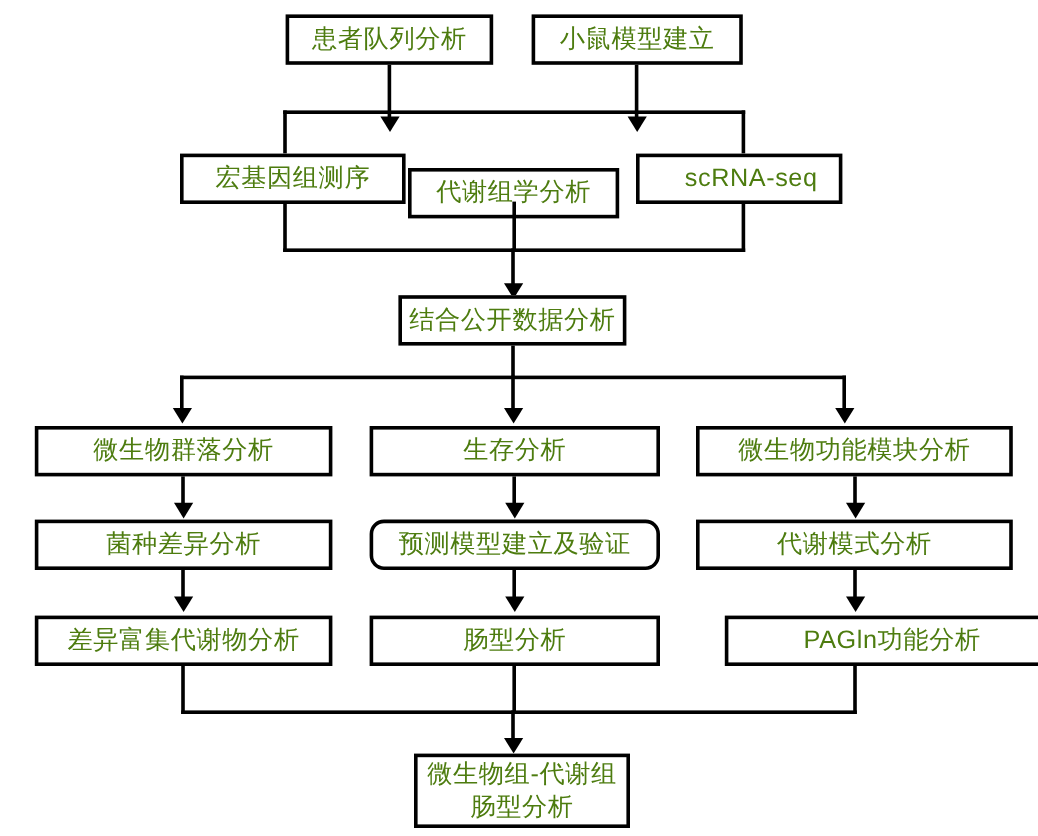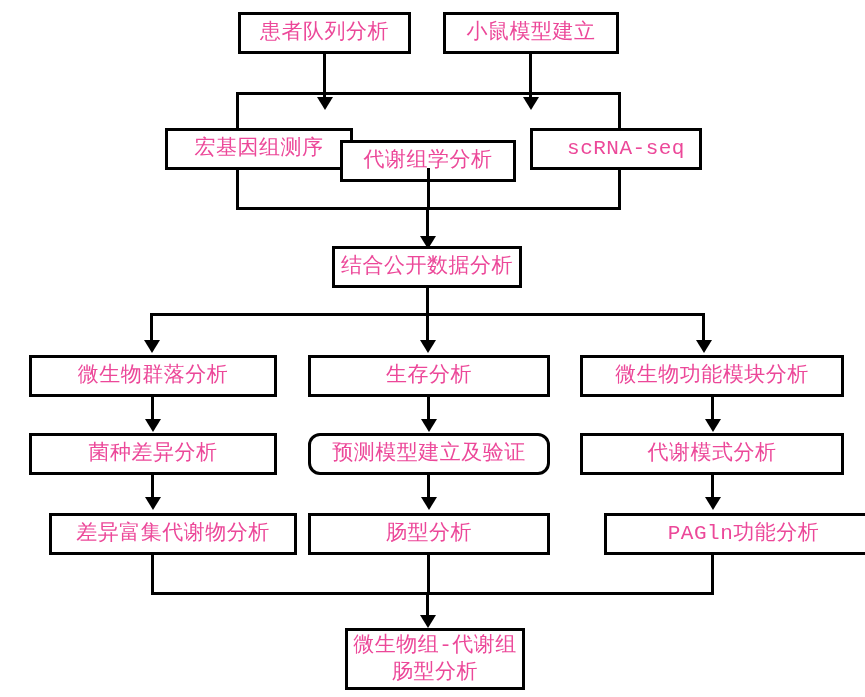--- a/index.html
+++ b/index.html
@@ -19,26 +19,25 @@
   }
   .node {
     position: absolute;
     box-sizing: border-box;
     border: 3px solid #000000;
     background: #ffffff;
     display: flex;
     align-items: center;
     justify-content: center;
     text-align: center;
-    color: #ec4899;
+    color: #4d7c0f;
     font-size: 21px;
     line-height: 1.18;
     letter-spacing: 0.5px;
     white-space: pre-line;
-    font-family: Liberation Mono, monospace;
   }
   .node.two-line {
     font-size: 21px;
     line-height: 1.30;
   }
   
   .vline {
     position: absolute;
     width: 3px;
     background: #000000;
@@ -68,21 +67,21 @@
   <div class="vline" style="left:323px; top:54px; height:49px;"></div>
   <div class="arrowhead" style="left:316.5px; top:97px;"></div>
 
   <div class="vline" style="left:529px; top:54px; height:49px;"></div>
   <div class="arrowhead" style="left:522.5px; top:97px;"></div>
 
   <div class="hline" style="left:236px; top:92px; width:385px;"></div>
   <div class="vline" style="left:236px; top:92px; height:36px;"></div>
   <div class="vline" style="left:618px; top:92px; height:36px;"></div>
 
-  <div class="node" style="left:150px; top:128px; width:188px; height:42px;margin-left:15px;">宏基因组测序</div>
+  <div class="node" style="left:150px; top:128px; width:188px; height:42px;">宏基因组测序</div>
   <div class="node" style="left:340px; top:140px; width:176px; height:42px;">代谢组学分析</div>
   <div class="node" style="left:530px; top:128px; width:172px; height:42px;padding-left:20px;">scRNA-seq</div>
 
   <div class="vline" style="left:236px; top:168px; height:42px;"></div>
   <div class="vline" style="left:427px; top:168px; height:42px;"></div>
   <div class="vline" style="left:618px; top:168px; height:42px;"></div>
   <div class="hline" style="left:236px; top:207px; width:385px;"></div>
 
   <div class="vline" style="left:426px; top:207px; height:37px;"></div>
   <div class="arrowhead" style="left:419.5px; top:236px;"></div>
@@ -113,21 +112,21 @@
   <div class="node" style="left:308px; top:433px; width:242px; height:42px;border-radius:12px;">预测模型建立及验证</div>
   <div class="node" style="left:580px; top:433px; width:264px; height:42px;">代谢模式分析</div>
 
   <div class="vline" style="left:151px; top:475px; height:25px;"></div>
   <div class="arrowhead" style="left:144.5px; top:497px;"></div>
   <div class="vline" style="left:427px; top:475px; height:25px;"></div>
   <div class="arrowhead" style="left:420.5px; top:497px;"></div>
   <div class="vline" style="left:711px; top:475px; height:25px;"></div>
   <div class="arrowhead" style="left:704.5px; top:497px;"></div>
 
-  <div class="node" style="left:29px; top:513px; width:248px; height:42px;margin-left:20px;">差异富集代谢物分析</div>
+  <div class="node" style="left:29px; top:513px; width:248px; height:42px;">差异富集代谢物分析</div>
   <div class="node" style="left:308px; top:513px; width:242px; height:42px;">肠型分析</div>
   <div class="node" style="left:580px; top:513px; width:279px; height:42px;margin-left:24px;">PAGln功能分析</div>
 
   <div class="vline" style="left:151px; top:555px; height:40px;"></div>
   <div class="vline" style="left:427px; top:555px; height:40px;"></div>
   <div class="vline" style="left:711px; top:555px; height:40px;"></div>
   <div class="hline" style="left:151px; top:592px; width:563px;"></div>
 
   <div class="vline" style="left:426px; top:592px; height:30px;"></div>
   <div class="arrowhead" style="left:419.5px; top:615px;"></div>

